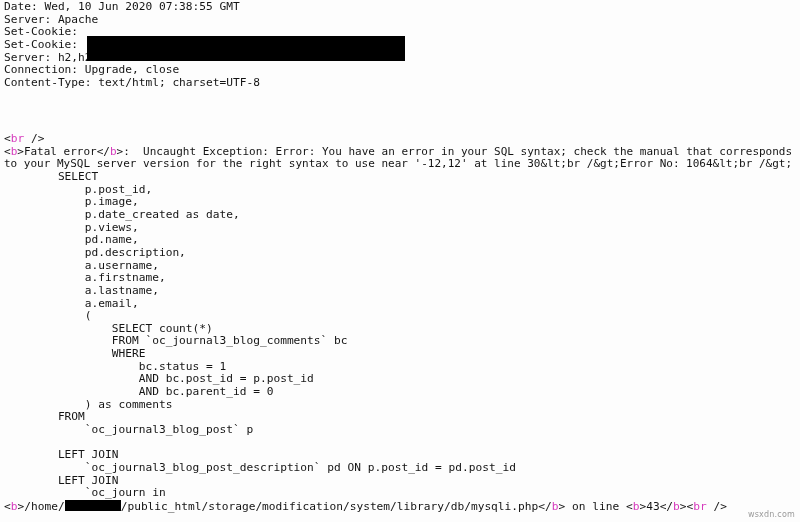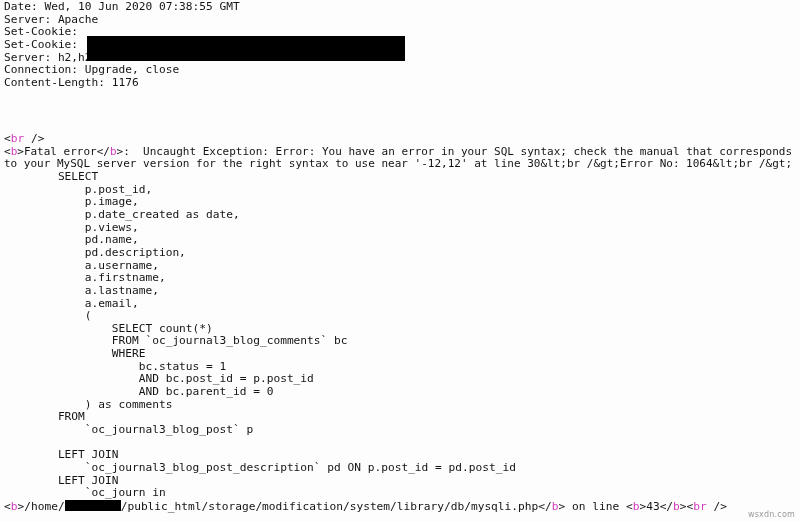--- a/index.html
+++ b/index.html
@@ -113,21 +113,21 @@
 
 <div id="response-viewer">
 
   <div id="http-headers">
     <div class="raw-line">Date: Wed, 10 Jun 2020 07:38:55 GMT</div>
     <div class="raw-line">Server: Apache</div>
     <div class="raw-line">Set-Cookie:</div>
     <div class="raw-line">Set-Cookie:</div>
     <div class="raw-line">Server: h2,h2c</div>
     <div class="raw-line">Connection: Upgrade, close</div>
-    <div class="raw-line">Content-Length: 1176</div>
+    <div class="raw-line">Content-Type: text/html; charset=UTF-8</div>
   </div>
 
   <div id="cookie-redaction"></div>
 
   <div id="response-body">
 
     <div class="raw-line"><span>&lt;</span><span class="tagname">br</span><span> /&gt;</span></div>
 
     <div id="fatal-error-paragraph"><span>&lt;</span><span class="tagname">b</span><span>&gt;</span><span>Fatal error</span><span>&lt;/</span><span class="tagname">b</span><span>&gt;</span><span>:  Uncaught Exception: Error: You have an error in your SQL syntax; check the manual that corresponds to your MySQL server version for the right syntax to use near '-12,12' at line 30&amp;lt;br /&amp;gt;Error No: 1064&amp;lt;br /&amp;gt;</span></div>
 

